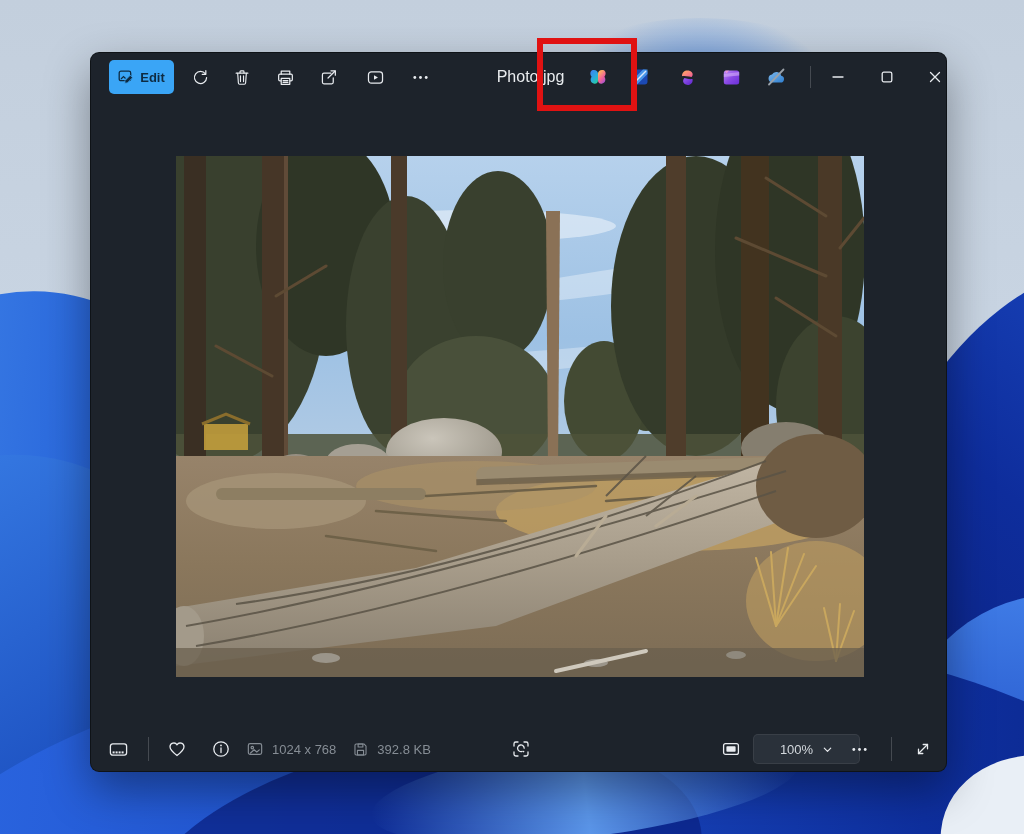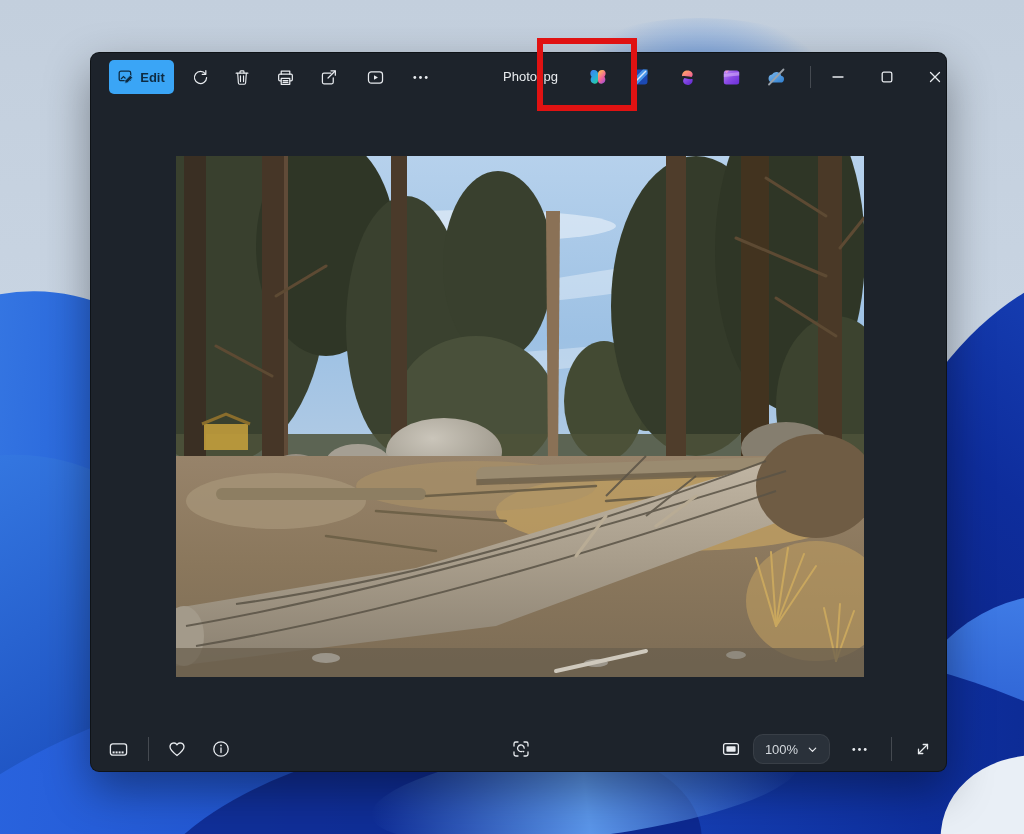--- a/index.html
+++ b/index.html
@@ -46,33 +46,33 @@
     position:absolute;height:32px;width:32px;border:none;background:transparent;border-radius:5px;
     display:flex;align-items:center;justify-content:center;padding:0;cursor:pointer;
   }
   .tbtn{top:8px;}
   .abtn{top:10px;height:28px;width:28px;}
   .wbtn{top:9px;height:30px;width:29px;}
   .icon{stroke:#e8ebef;fill:none;stroke-width:1.3;stroke-linecap:round;stroke-linejoin:round;}
   .gicon{stroke:#868d95;fill:none;stroke-width:1.3;stroke-linecap:round;stroke-linejoin:round;}
   .win-title{
     position:absolute;left:0;right:0;top:0;height:48px;line-height:48px;text-align:center;
-    color:#e9ecef;font-size:13px;pointer-events:none;
+    color:#e9ecef;font-size:16px;pointer-events:none;
   }
   .tb-divider{position:absolute;width:1px;background:rgba(255,255,255,.18);}
   .photo{position:absolute;left:85px;top:103px;width:688px;height:521px;overflow:hidden;background:#8d7a5f;}
   .statusbar{position:absolute;left:0;bottom:0;width:100%;height:44px;}
   .sbtn{top:6px;}
   .meta-group{
     position:absolute;left:155px;top:0;height:44px;display:flex;align-items:center;gap:8px;
     color:#868d95;font-size:13px;white-space:nowrap;
   }
   .zoom-btn{
-    position:absolute;left:662px;top:7px;width:77px;height:30px;background:#2a313a;
-    border:1px solid rgba(255,255,255,.07);border-radius:10px;display:flex;align-items:center;
+    position:absolute;left:662px;top:7px;width:107px;height:30px;background:#2a313a;
+    border:1px solid rgba(255,255,255,.07);border-radius:5px;display:flex;align-items:center;
     justify-content:center;gap:9px;color:#d2d7dc;font-size:13px;cursor:pointer;font-family:inherit;
   }
   
   .annotation{
     position:absolute;left:537px;top:38px;width:100px;height:73px;box-sizing:border-box;
     border:6px solid #e01212;z-index:50;pointer-events:none;
   }
 </style>
 </head>
 <body>
@@ -379,20 +379,34 @@
       </button>
 
       <button class="sbtn" style="left:114px">
         <svg width="20" height="20" viewBox="0 0 20 20" class="icon">
           <circle cx="10" cy="10" r="7.2"></circle>
           <path d="M10 9 V13.6"></path>
           <circle cx="10" cy="6.4" r="0.9" fill="#e8ebef" stroke="none"></circle>
         </svg>
       </button>
 
+      <div class="meta-group">
+        <svg width="18" height="18" viewBox="0 0 20 20" class="gicon">
+          <rect x="2.6" y="4" width="14.8" height="12" rx="2"></rect>
+          <circle cx="7" cy="8.4" r="1.4"></circle>
+          <path d="M5 14.5 L9 10.8 L12 13.4 L14.8 11"></path>
+        </svg>
+        <span>1024 x 768</span>
+        <svg width="17" height="17" viewBox="0 0 20 20" class="gicon" style="margin-left:8px">
+          <path d="M3.5 5 a1.5 1.5 0 0 1 1.5 -1.5 h9 l2.5 2.5 v9 a1.5 1.5 0 0 1 -1.5 1.5 h-10 a1.5 1.5 0 0 1 -1.5 -1.5 Z"></path>
+          <rect x="6.4" y="11" width="7.2" height="5.5"></rect>
+          <rect x="7.2" y="3.5" width="5.6" height="3.6"></rect>
+        </svg>
+        <span>392.8 KB</span>
+      </div>
 
       <button class="sbtn" style="left:414px">
         <svg width="20" height="20" viewBox="0 0 20 20" class="icon">
           <path d="M3 7 V4.8 a1.8 1.8 0 0 1 1.8 -1.8 H7"></path>
           <path d="M13 3 h2.2 a1.8 1.8 0 0 1 1.8 1.8 V7"></path>
           <path d="M17 13 v2.2 a1.8 1.8 0 0 1 -1.8 1.8 H13"></path>
           <path d="M7 17 H4.8 A1.8 1.8 0 0 1 3 15.2 V13"></path>
           <path d="M13.2 9.2 a3.3 3.3 0 1 0 -2 3.1"></path>
           <circle cx="12.6" cy="12.6" r="0.8" fill="#e8ebef" stroke="none"></circle>
         </svg>

